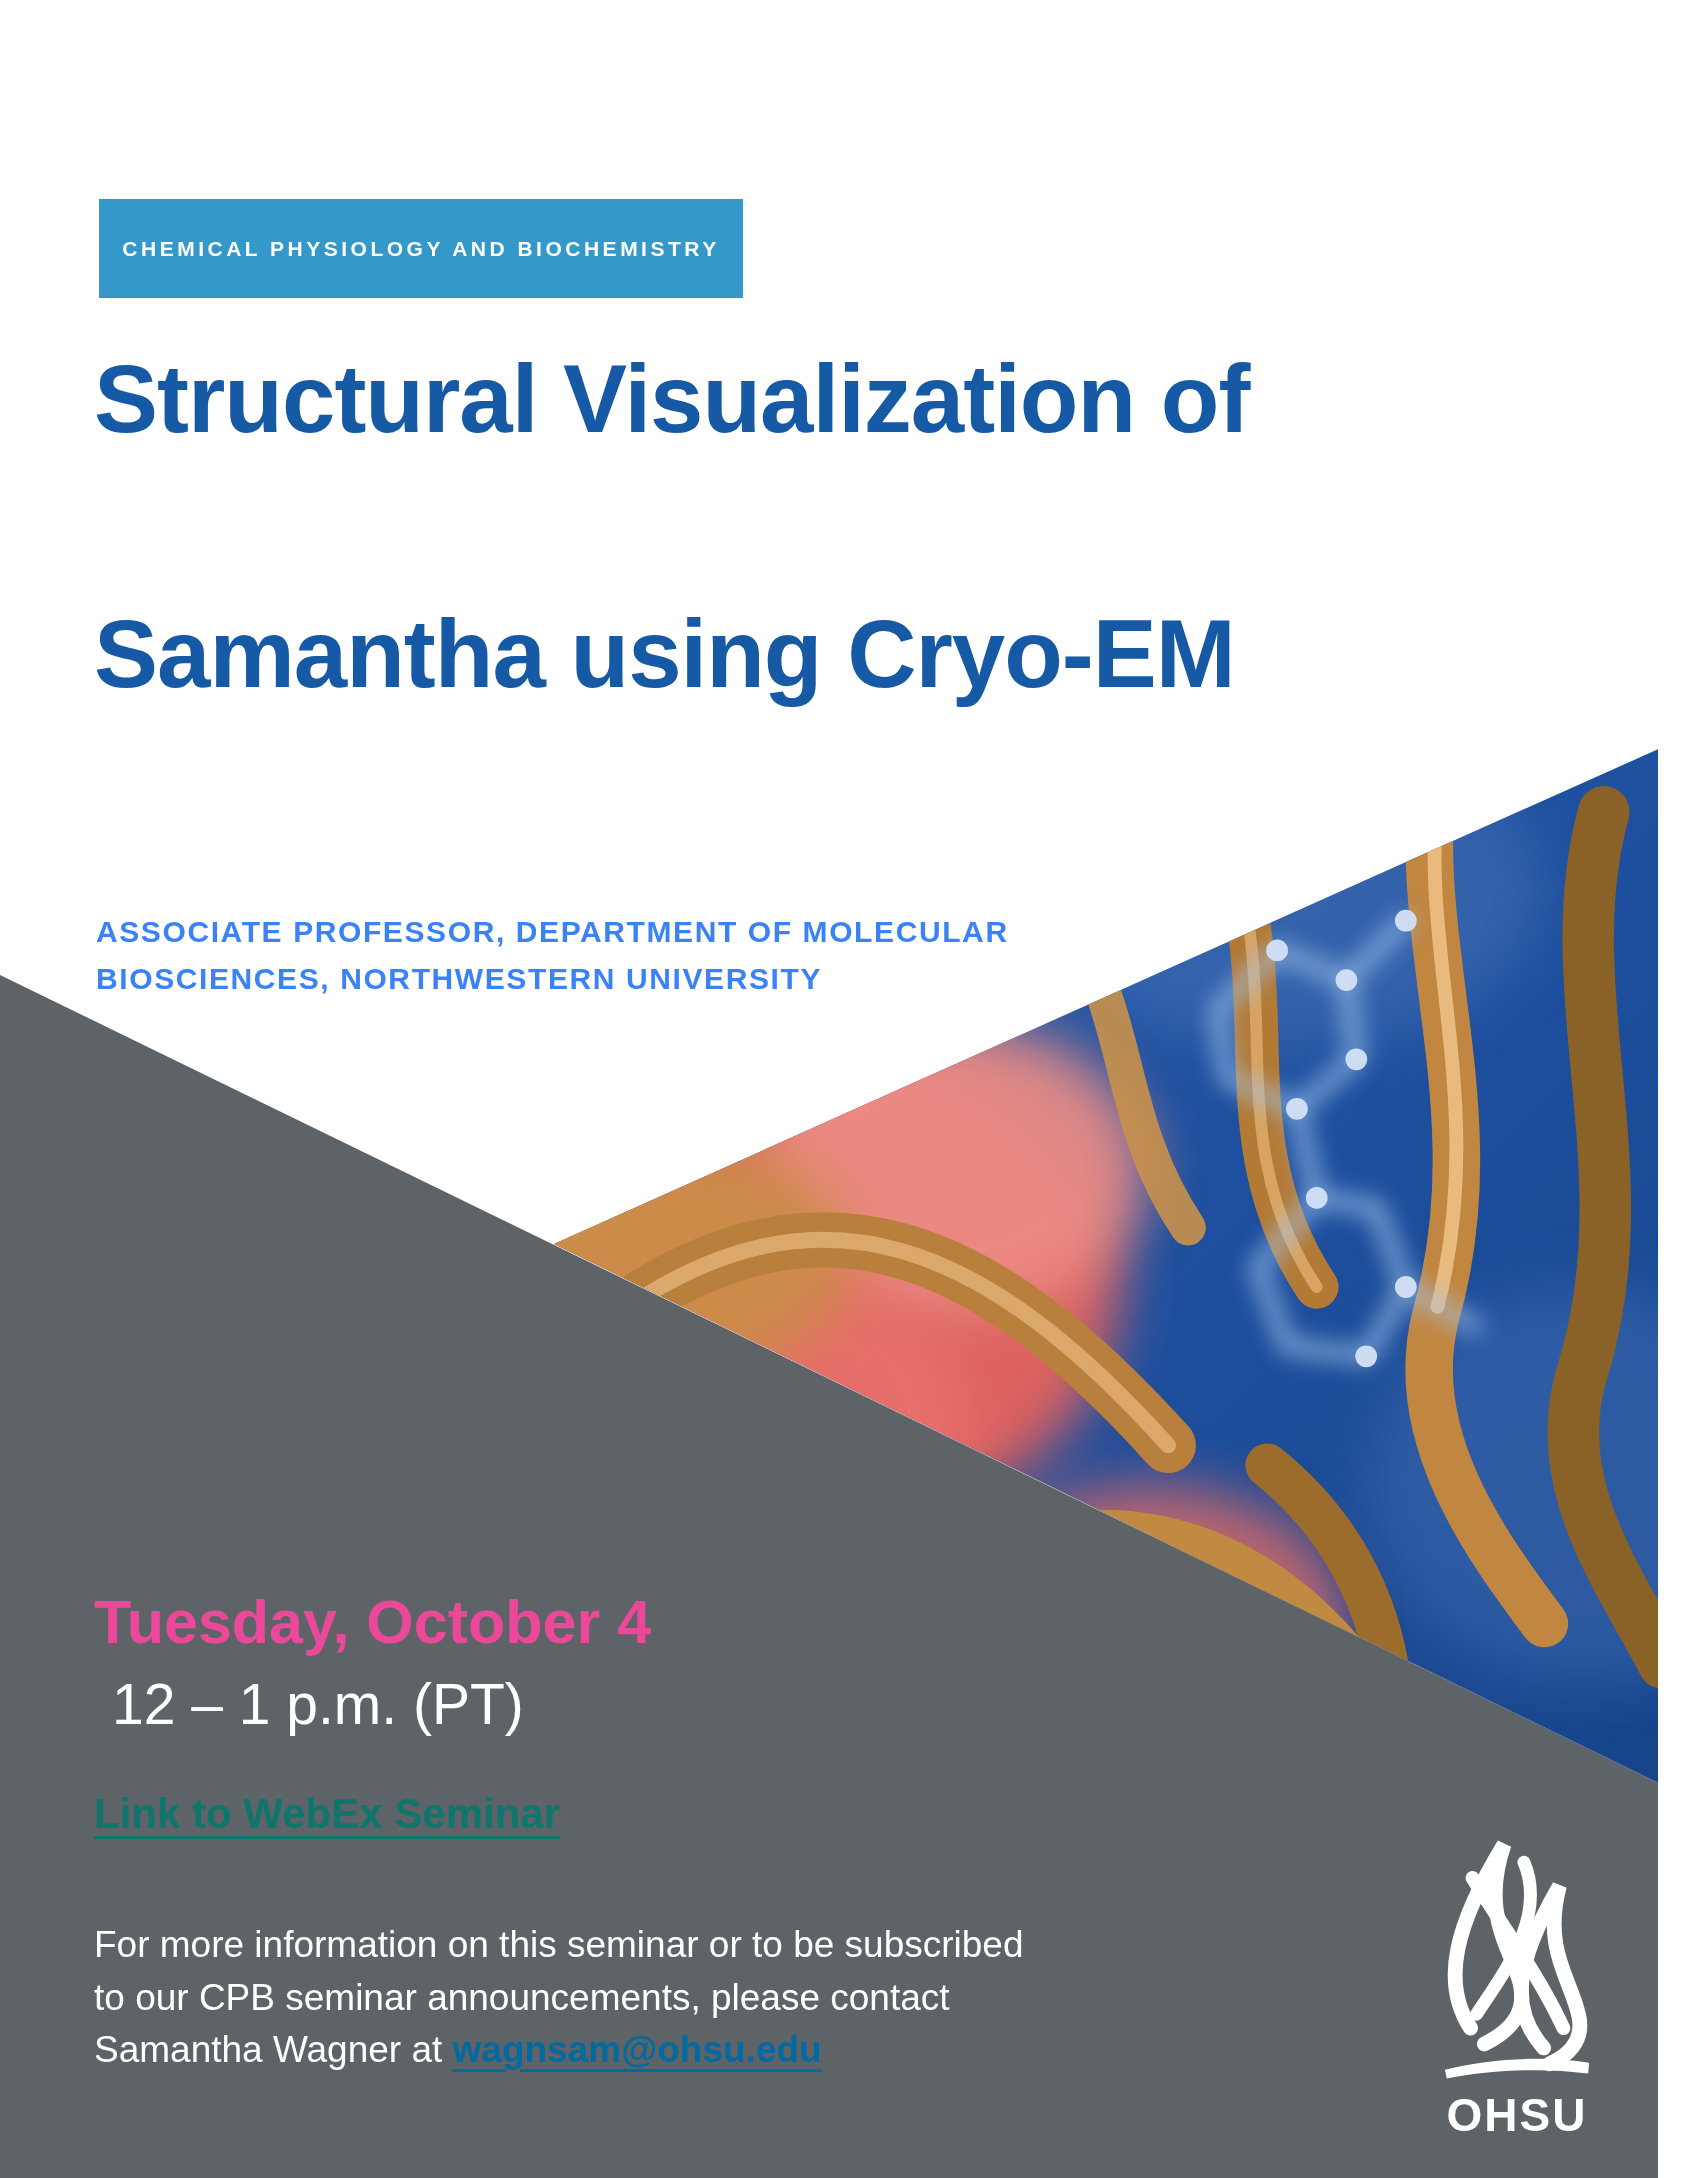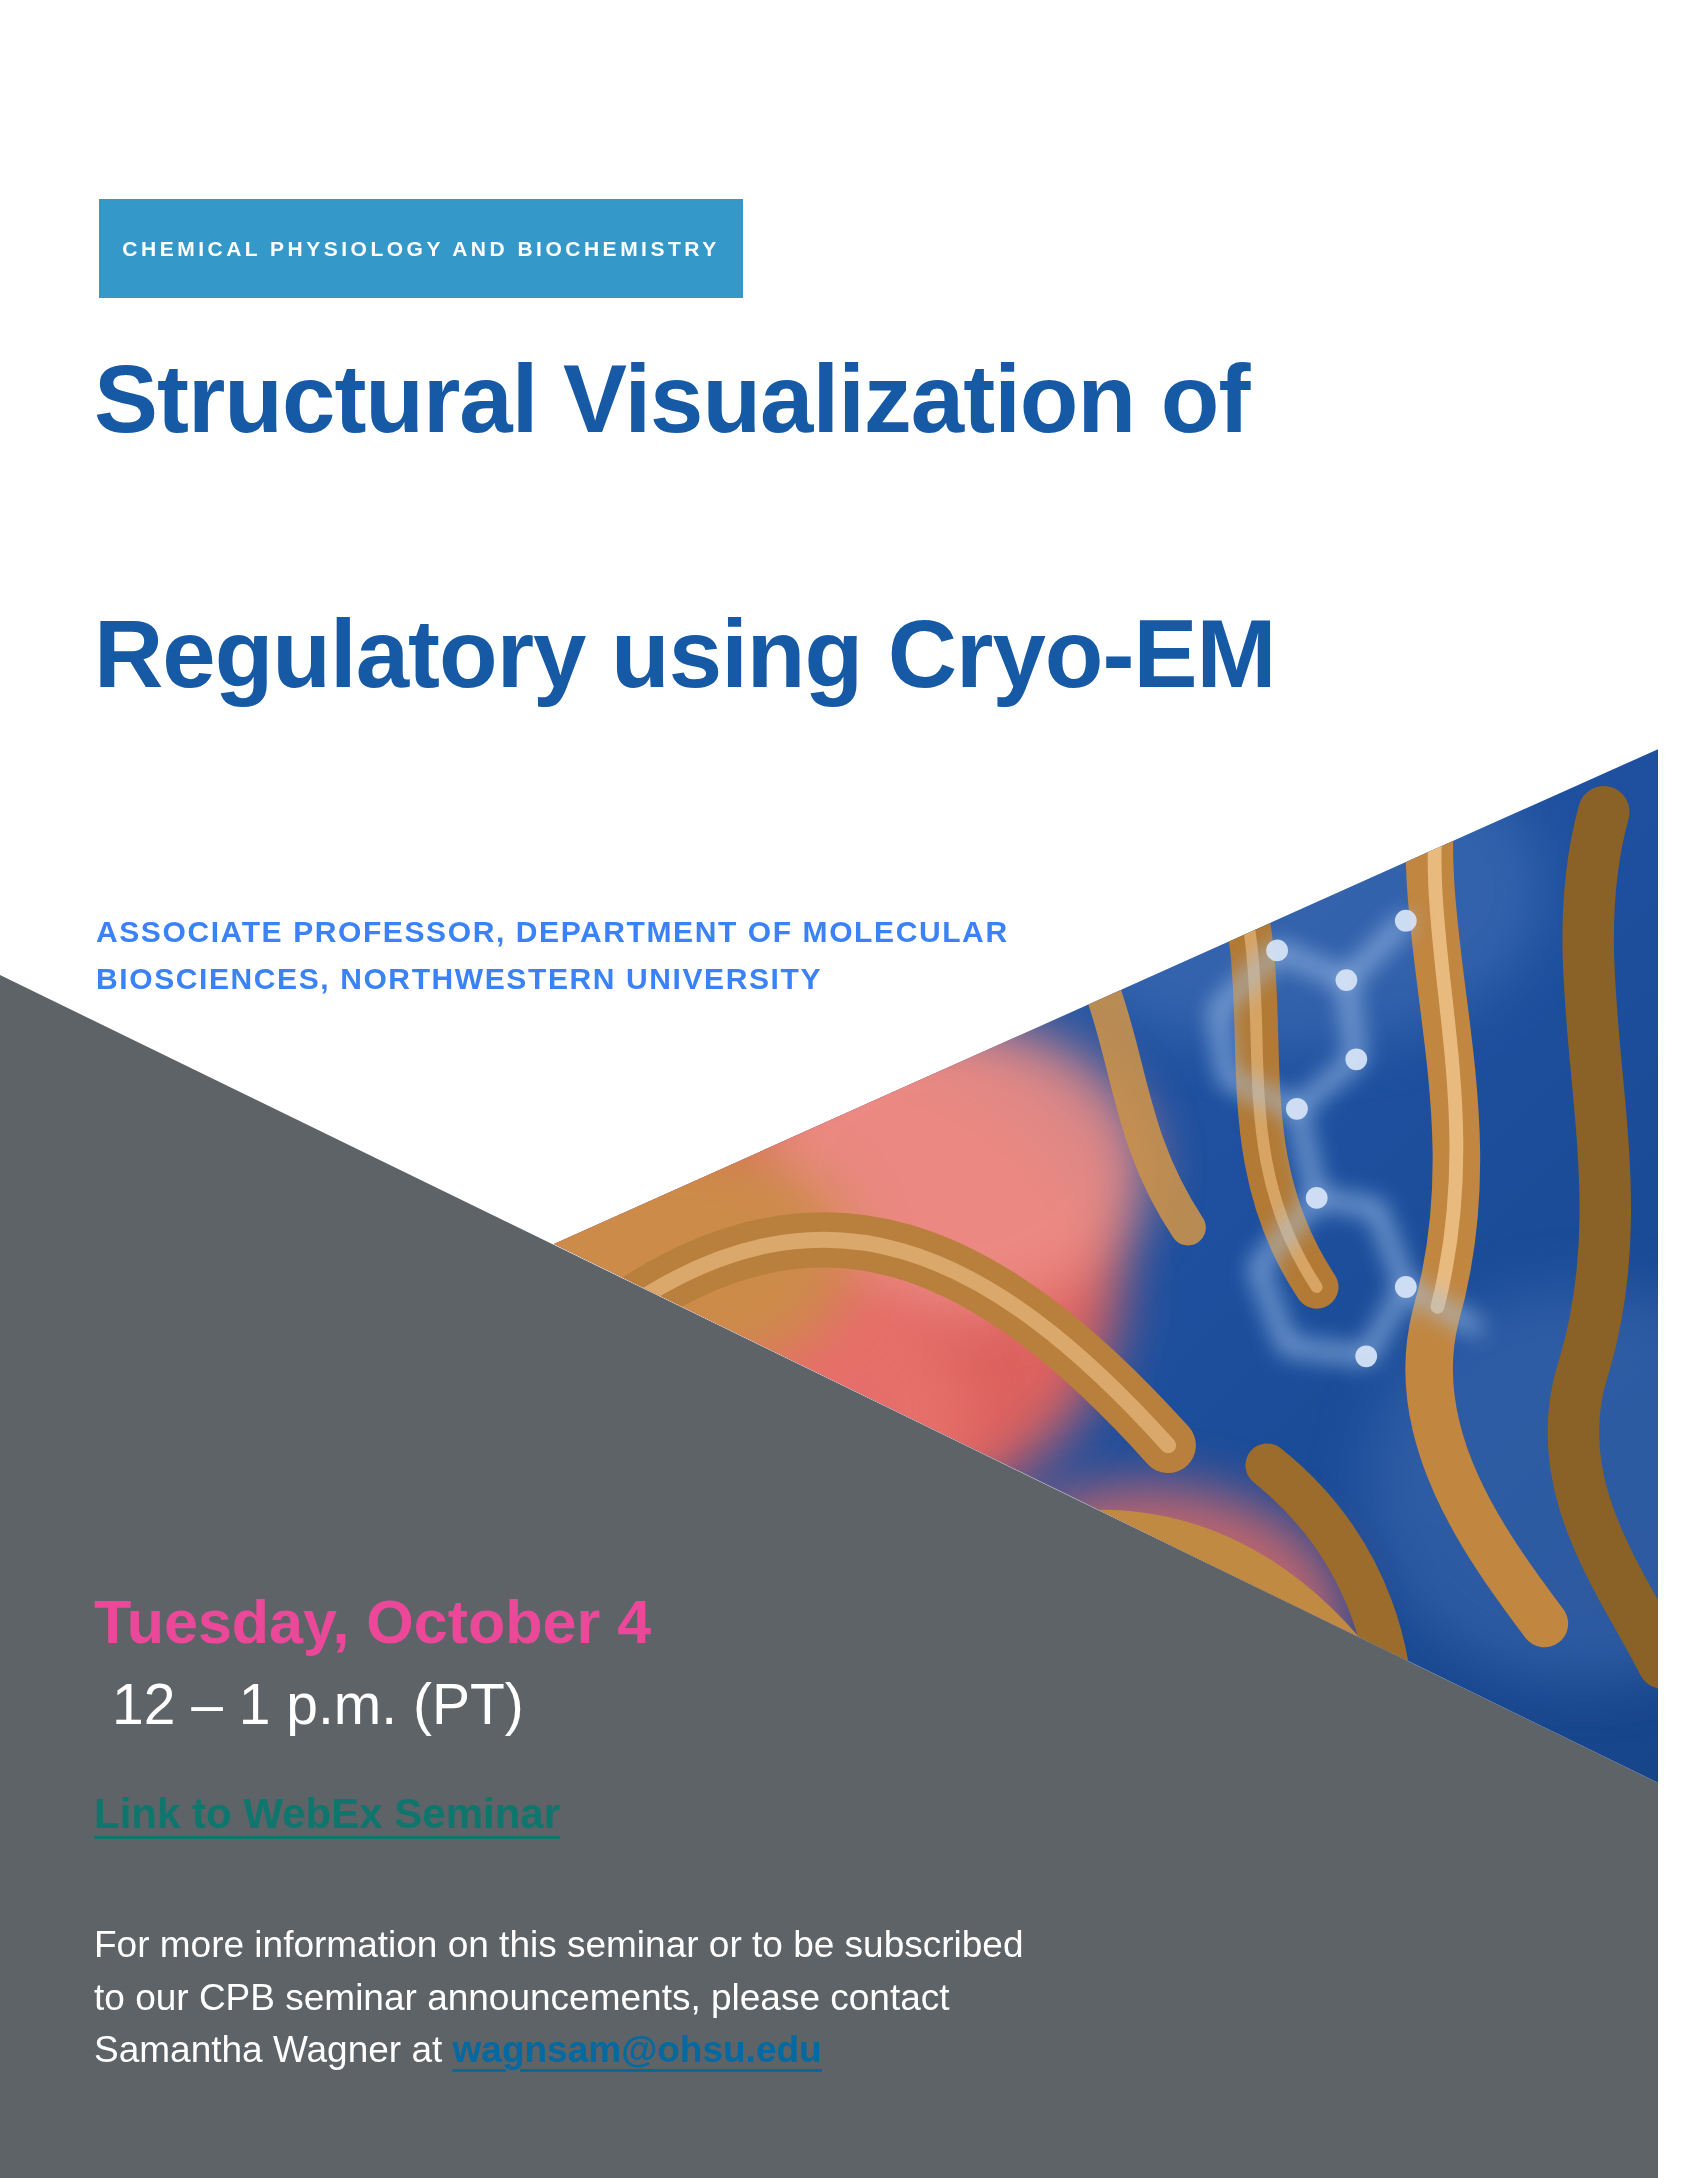--- a/index.html
+++ b/index.html
@@ -91,21 +91,21 @@
 
 <div class="page">
 
   <div class="banner">
     <span>CHEMICAL PHYSIOLOGY AND BIOCHEMISTRY</span>
   </div>
 
   <h1 class="title">
     <span>Structural Visualization of</span><br>
     <br>
-    <span>Regulatory using Cryo-EM</span>
+    <span>Samantha using Cryo-EM</span>
   </h1>
 
   <div class="speaker-affiliation">
     <span>ASSOCIATE PROFESSOR, DEPARTMENT OF MOLECULAR</span><br>
     <span>BIOSCIENCES, NORTHWESTERN UNIVERSITY</span>
   </div>
 
   <div class="gray-section"></div>
 
   <div class="artwork-clip" aria-label="Cryo-EM protein structure illustration with orange ribbons, red surface and blue molecules">
@@ -174,15 +174,29 @@
   <div class="event-date">Tuesday, October 4</div>
   <div class="event-time">12 – 1 p.m. (PT)</div>
   <a class="webex-link">Link to WebEx Seminar</a>
 
   <div class="contact">
     <span>For more information on this seminar or to be subscribed</span><br>
     <span>to our CPB seminar announcements, please contact</span><br>
     <span>Samantha Wagner at </span><a>wagnsam@ohsu.edu</a>
   </div>
 
+  <div class="ohsu-logo">
+    <span>
+      <svg width="168" height="248" viewBox="0 0 170 250" xmlns="http://www.w3.org/2000/svg">
+        <g fill="none" stroke="#ffffff" stroke-linecap="round">
+          <path d="M38,196 C8,150 22,92 72,10 C48,80 78,114 88,150 C96,182 76,200 52,212" stroke-width="15"></path>
+          <path d="M112,216 C76,176 84,128 128,52 C110,118 142,150 148,186 C152,210 136,224 118,232" stroke-width="15"></path>
+          <path d="M40,44 C72,96 106,140 132,196" stroke-width="14"></path>
+          <path d="M92,28 C116,84 70,142 44,182" stroke-width="13"></path>
+        </g>
+        <path d="M12,238 C60,226 116,224 158,231 L157,242 C112,236 58,238 14,247 Z" fill="#ffffff"></path>
+      </svg>
+    </span>
+    <span class="ohsu-wordmark">OHSU</span>
+  </div>
 
 </div>
 
 
 </body></html>

